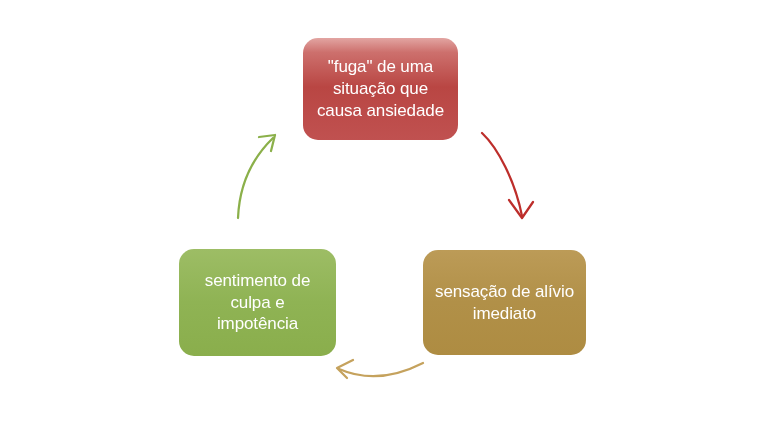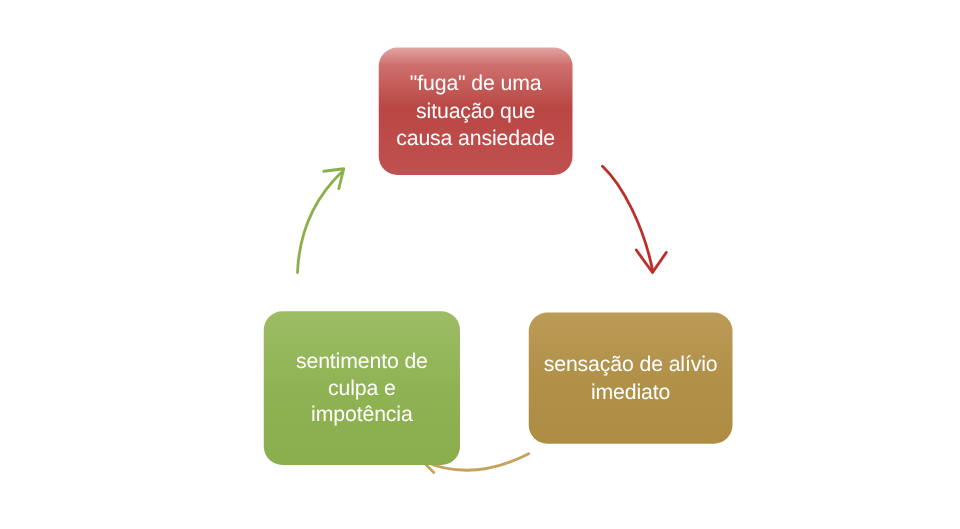--- a/index.html
+++ b/index.html
@@ -41,21 +41,21 @@
   }
   .node-label {
     white-space: pre-line;
     color: #ffffff;
     font-size: 17px;
     line-height: 1.28;
     letter-spacing: -0.1px;
   }
   .node-fuga   { left: 303px; top: 38px;  width: 155px; height: 102px; }
   .node-alivio { left: 423px; top: 250px; width: 163px; height: 105px; }
-  .node-culpa  { left: 179px; top: 249px; width: 157px; height: 123px; margin-left: 32px; }
+  .node-culpa  { left: 179px; top: 249px; width: 157px; height: 107px; }
 </style>
 </head>
 <body>
 
 <div class="stage" style="background: rgb(255, 255, 255);">
 
   <svg class="arrow-layer" viewBox="0 0 768 423" aria-hidden="true">
     <g>
       <path class="arrow-line" d="M482,133 C498,148 515,181 522,216" stroke="#bd2e2b"></path>
       <path class="arrow-head" d="M509,200 L522,218 L533,202" stroke="#bd2e2b"></path>

